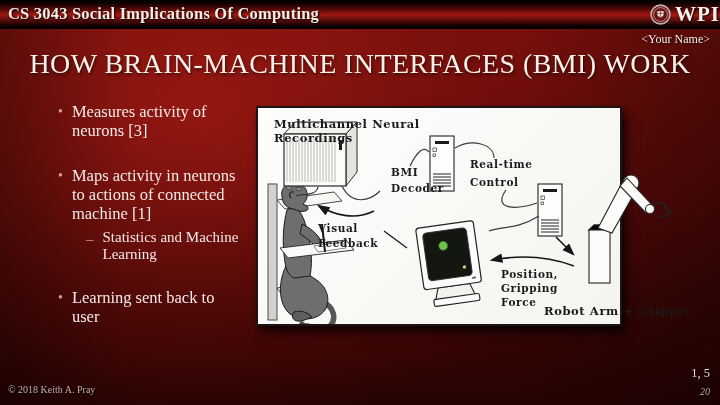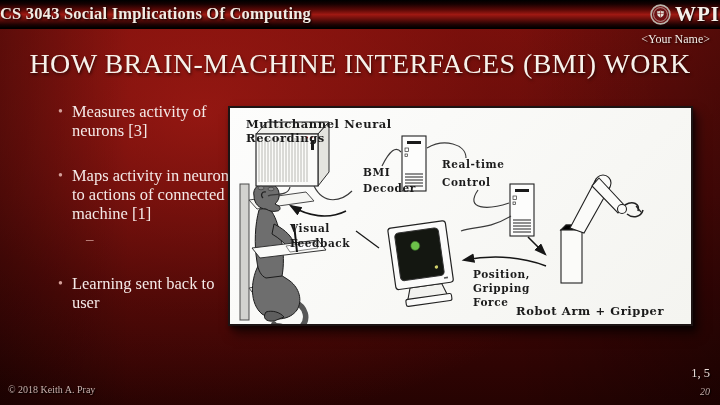--- a/index.html
+++ b/index.html
@@ -13,21 +13,21 @@
   }
   
   .topbar{
     position:absolute;left:0;top:0;width:720px;height:28px;
     background:linear-gradient(180deg,#000 0%, #150101 14%, #5e0a07 36%, #a01913 52%, #70100c 66%, #1d0202 88%, #000 100%);
     border-bottom:1px solid #000;
     display:flex;align-items:center;justify-content:space-between;
   }
   .course{
     color:#f2ece4;font-size:16.5px;font-weight:bold;letter-spacing:0.2px;
-    text-shadow:1px 1px 2px #000;white-space:nowrap;
+    padding-left:8px;text-shadow:1px 1px 2px #000;white-space:nowrap;
   }
   .brand{display:flex;align-items:center;gap:4px;}
   .brand .wordmark{color:#f5f1ea;font-size:21px;font-weight:bold;letter-spacing:1px;text-shadow:1px 1px 2px #000;}
   
   .yourname{
     position:absolute;right:10px;top:32px;color:#f5efe9;font-size:12px;
     text-shadow:1px 1px 2px rgba(0,0,0,0.7);
   }
   .slidetitle{
     position:absolute;left:0;top:48px;width:720px;text-align:center;
@@ -40,21 +40,21 @@
   .li .mk{color:#d4a09a;flex:0 0 auto;font-size:14px;line-height:1.35;}
   .li .tx{display:block;}
   .li.b1 .tx,.li.b2 .tx,.li.b3 .tx{width:172px;}
   .li.b1{margin-bottom:26px;}
   .li.b2{margin-bottom:5px;}
   .li.sub{margin-left:28px;margin-bottom:26px;font-size:15px;}
   .li.sub .tx{width:140px;}
   .li.sub .mk{font-size:15px;}
   
   .panel{
-    position:absolute;left:228px;top:106px;width:465px;height:220px;
+    position:absolute;left:256px;top:106px;width:366px;height:220px;
     background:linear-gradient(135deg,#fdfdfc 0%, #f4f4f0 100%);
     border:2px solid #1d1414;box-sizing:border-box;
     box-shadow:5px 8px 10px rgba(0,0,0,0.55), 2px 3px 4px rgba(0,0,0,0.45);
   }
   .panel svg{display:block;}
   .dl{font-family:"DejaVu Serif", serif;font-weight:bold;fill:#1b1b1b;font-size:10.5px;letter-spacing:0.6px;}
   .dl.big{font-size:11.5px;}
   
   .copyright{position:absolute;left:8px;top:384px;color:#c9b2ae;font-size:10px;text-shadow:1px 1px 1px #000;}
   .refs{position:absolute;right:10px;top:366px;color:#ecdcd8;font-size:12.5px;text-shadow:1px 1px 1px #000;}
@@ -83,20 +83,21 @@
   <div class="li b1">
     <span class="mk">•</span>
     <span class="tx">Measures activity of neurons [3]</span>
   </div>
   <div class="li b2">
     <span class="mk">•</span>
     <span class="tx">Maps activity in neurons to actions of connected machine [1]</span>
   </div>
   <div class="li sub">
     <span class="mk">–</span>
+    <span class="tx">Statistics and Machine Learning</span>
   </div>
   <div class="li b3">
     <span class="mk">•</span>
     <span class="tx">Learning sent back to user</span>
   </div>
 </div>
 
 <div class="panel">
   <svg width="438" height="216" viewBox="0 0 438 216">
     <defs>

